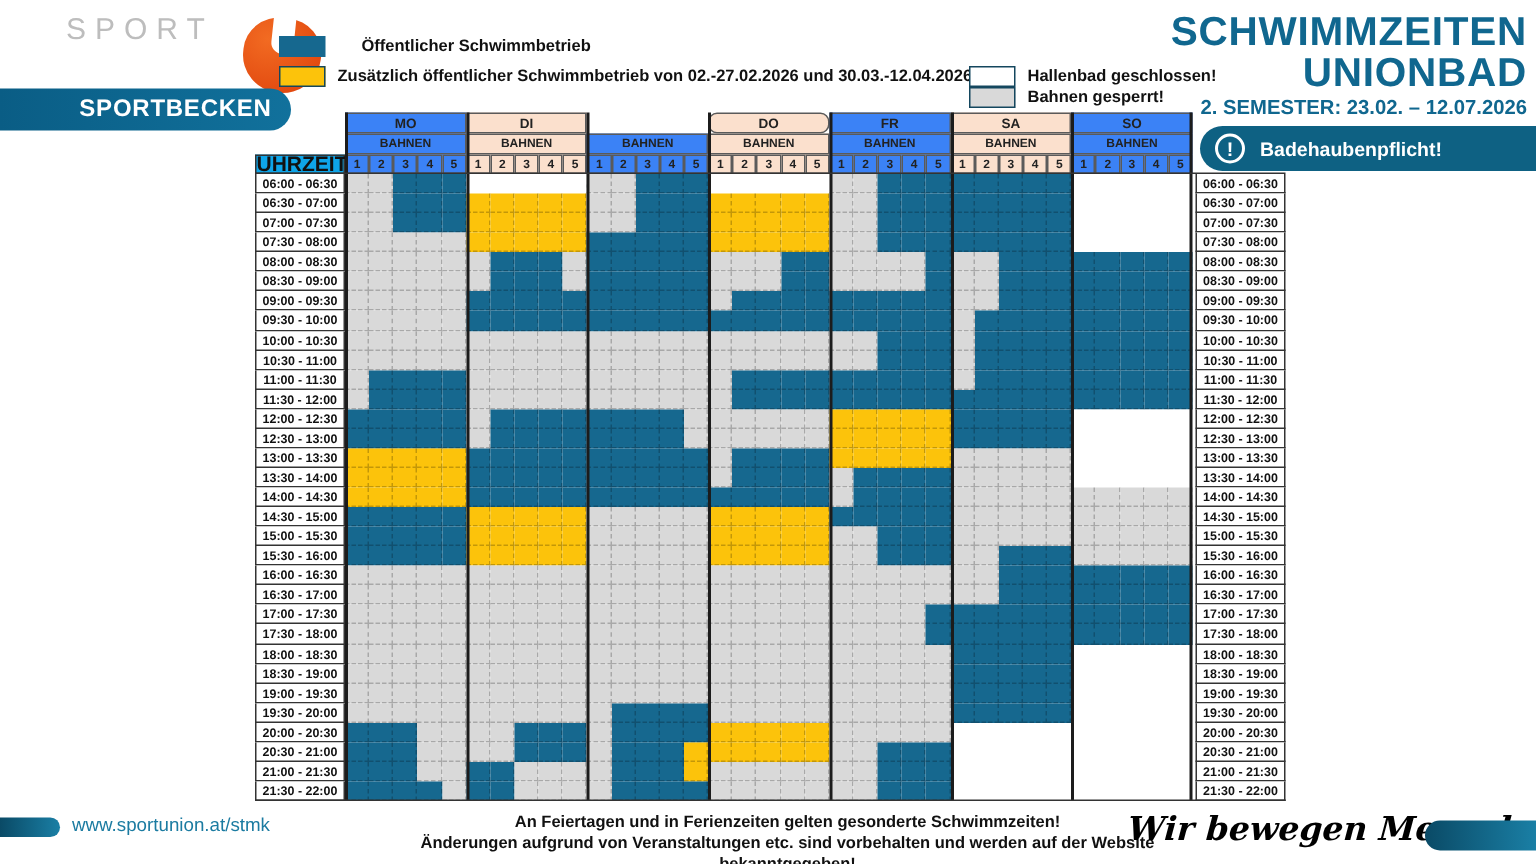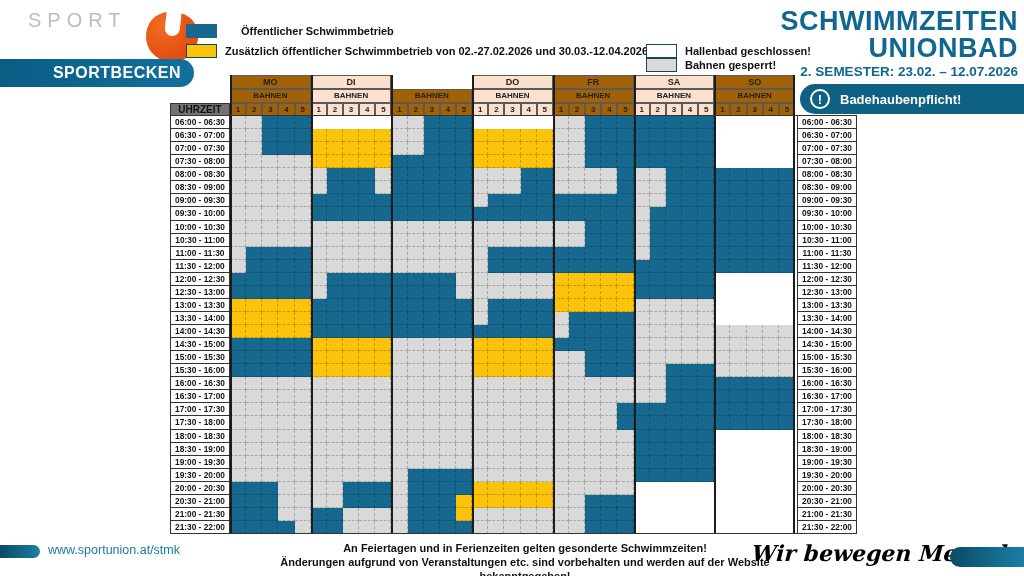--- a/index.html
+++ b/index.html
@@ -1,21 +1,21 @@
 <!DOCTYPE html>
 <html><head>
 <meta charset="utf-8">
 <style>
   * { margin:0; padding:0; box-sizing:border-box; }
   html,body { width:1024px; height:576px; background:#ffffff; overflow:hidden;
     font-family:"Liberation Sans", sans-serif; }
   #stage { position:relative; width:1024px; height:576px; background:#fff; }
 
   
-  .logo { position:absolute; left:28px; top:10px; width:150px; height:52px; }
+  .logo { position:absolute; left:44px; top:10px; width:150px; height:52px; }
   .logo-top { font-size:20px; letter-spacing:6px; color:#bdbdbd; font-weight:400; line-height:20px; }
   .logo-bottom { font-size:27px; font-weight:800; color:#111; letter-spacing:3px; line-height:26px; }
   .logo-u { position:absolute; left:118px; top:2px; width:52px; height:50px;
     background:radial-gradient(circle at 30% 30%, #f26b22, #dd3f0a);
     border-radius:46% 46% 50% 50%; transform:rotate(6deg); }
   .logo-u::after { content:""; position:absolute; left:18px; top:-2px; width:15px; height:26px;
     background:#fff; border-radius:0 0 8px 8px; }
 
   .pool-pill { position:absolute; left:0; top:59px; width:194px; height:28px;
     background:linear-gradient(90deg,#0a5d85,#11719c); border-radius:0 16px 16px 0;
@@ -43,23 +43,23 @@
     display:flex; align-items:center; justify-content:center; font-size:13px; font-weight:800; }
 
   
   .grid { position:absolute; left:170px; top:75px; width:687px; height:459px;
     display:grid; grid-template-columns:60px repeat(35, 1fr) 2px 60px;
     grid-template-rows:14px 14px 13px repeat(32, 1fr); z-index:2; }
   .hcell { border:1px solid #5a5a5a; font-weight:700; font-size:9px; text-align:center;
     color:#222; line-height:12px; overflow:hidden; }
   .hcell.bahnen { font-size:8px; }
   .hcell.lane-no { font-size:8px; line-height:11px; }
-  .shade-dark { background:#a16207; }
+  .shade-dark { background:#3b82f6; }
   .shade-light { background:#fbe0cd; }
-  .uhrzeit { background:#737373; border:1px solid #333; font-weight:700; font-size:10px;
+  .uhrzeit { background:#0ea5e9; border:1px solid #333; font-weight:700; font-size:14px;
     text-align:center; line-height:11px; color:#111; }
   .tcell { background:#fff; border:1px solid #333; border-top:none; font-weight:700;
     font-size:8.3px; text-align:center; color:#111; display:flex; align-items:center;
     justify-content:center; white-space:nowrap; overflow:hidden; }
   .cell { border-right:1px dashed rgba(0,0,0,0.22); border-bottom:1px dashed rgba(0,0,0,0.22); }
   .cB { background:#16688f; }
   .cY { background:#fcc30b; }
   .cG { background:#d9d9d9; }
   .cW { background:#ffffff; border-right-color:transparent; border-bottom-color:transparent; }
   .day-sep { position:absolute; top:0; width:2px; height:459px; background:#1c1c1c; z-index:4; }
@@ -115,21 +115,21 @@
   <div class="badge">
     <span class="badge-icon">!</span>
     <span>Badehaubenpflicht!</span>
   </div>
 
   <div class="grid">
       <div class=""></div>
       <div class="hcell shade-dark" style="grid-column: span 5;">MO</div>
       <div class="hcell shade-light" style="grid-column: span 5;">DI</div>
       <div class="hcell shade-dark" style="grid-column: span 5; margin-top: 48px;">MI</div>
-      <div class="hcell shade-light" style="grid-column: span 5;">DO</div>
+      <div class="hcell shade-light" style="grid-column: span 5; border-radius: 6px;">DO</div>
       <div class="hcell shade-dark" style="grid-column: span 5;">FR</div>
       <div class="hcell shade-light" style="grid-column: span 5;">SA</div>
       <div class="hcell shade-dark" style="grid-column: span 5;">SO</div>
       <div class=""></div>
       <div class=""></div>
       <div class=""></div>
       <div class="hcell bahnen shade-dark" style="grid-column: span 5;">BAHNEN</div>
       <div class="hcell bahnen shade-light" style="grid-column: span 5;">BAHNEN</div>
       <div class="hcell bahnen shade-dark" style="grid-column: span 5;">BAHNEN</div>
       <div class="hcell bahnen shade-light" style="grid-column: span 5;">BAHNEN</div>

